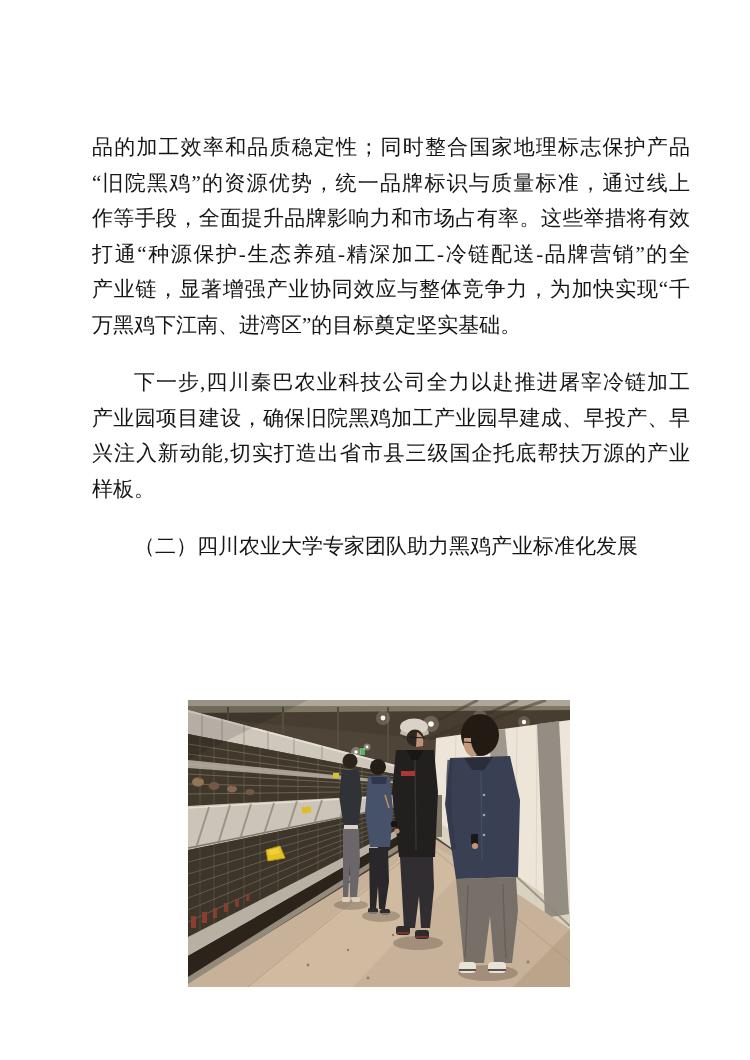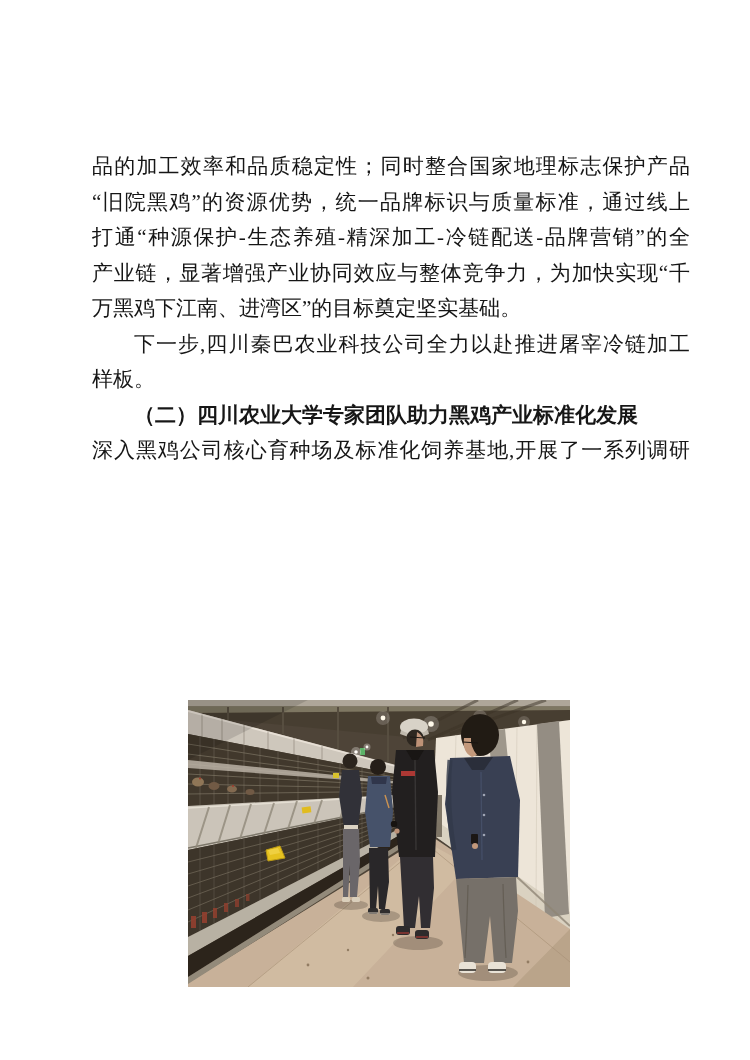--- a/index.html
+++ b/index.html
@@ -1,48 +1,50 @@
 <!DOCTYPE html>
 <html><head>
 <meta charset="utf-8">
 <style>
   html,body{margin:0;padding:0;background:#ffffff;}
   .page{
     position:relative;width:750px;height:1060px;background:#ffffff;overflow:hidden;
     font-family:"Liberation Serif","DejaVu Serif",serif;
   }
   .textblock{
-    position:absolute;left:92px;top:149px;width:598px;
+    position:absolute;left:92px;top:130px;width:598px;
     font-size:21px;line-height:35.5px;color:#161616;
   }
   .line{text-align:justify;text-align-last:left;}
   .line.j{text-align-last:justify;}
-  .line.ind{text-indent:42px;}
-  .line.heading{font-weight:700;}
+  .line.ind{text-indent:42px;margin-top:22px;}
+  .line.heading{font-weight:400;}
   .photo{
     position:absolute;left:188px;top:700px;width:382px;height:287px;
     margin:0;overflow:hidden;background:#443e35;
   }
   .photo svg{display:block;width:100%;height:100%;}
 </style>
 </head>
 <body>
 
 <div class="page">
 
   <div class="textblock">
     <div class="line j">品的加工效率和品质稳定性；同时整合国家地理标志保护产品</div>
     <div class="line j">“旧院黑鸡”的资源优势，统一品牌标识与质量标准，通过线上</div>
+    <div class="line j">作等手段，全面提升品牌影响力和市场占有率。这些举措将有效</div>
     <div class="line j">打通“种源保护-生态养殖-精深加工-冷链配送-品牌营销”的全</div>
     <div class="line j">产业链，显著增强产业协同效应与整体竞争力，为加快实现“千</div>
     <div class="line">万黑鸡下江南、进湾区”的目标奠定坚实基础。</div>
     <div class="line j ind">下一步,四川秦巴农业科技公司全力以赴推进屠宰冷链加工</div>
+    <div class="line j">产业园项目建设，确保旧院黑鸡加工产业园早建成、早投产、早</div>
+    <div class="line j">兴注入新动能,切实打造出省市县三级国企托底帮扶万源的产业</div>
     <div class="line">样板。</div>
     <div class="line heading ind">（二）四川农业大学专家团队助力黑鸡产业标准化发展</div>
-    <div class="line j">深入黑鸡公司核心育种场及标准化饲养基地,开展了一系列调研</div>
   </div>
 
   <figure class="photo" aria-label="专家团队在黑鸡标准化饲养基地鸡舍内考察：左侧为层叠式鸡笼笼架，右侧走道上四名人员正在观看鸡笼">
     <svg viewBox="0 0 382 287" xmlns="http://www.w3.org/2000/svg" aria-hidden="true">
 
       <rect width="382" height="287" fill="#453f36"></rect>
 
       <g>
         <polygon points="0,0 382,0 382,22 250,40 0,16" fill="#3e382f"></polygon>
         <rect x="0" y="0" width="382" height="6.5" fill="#aaa69c"></rect>

